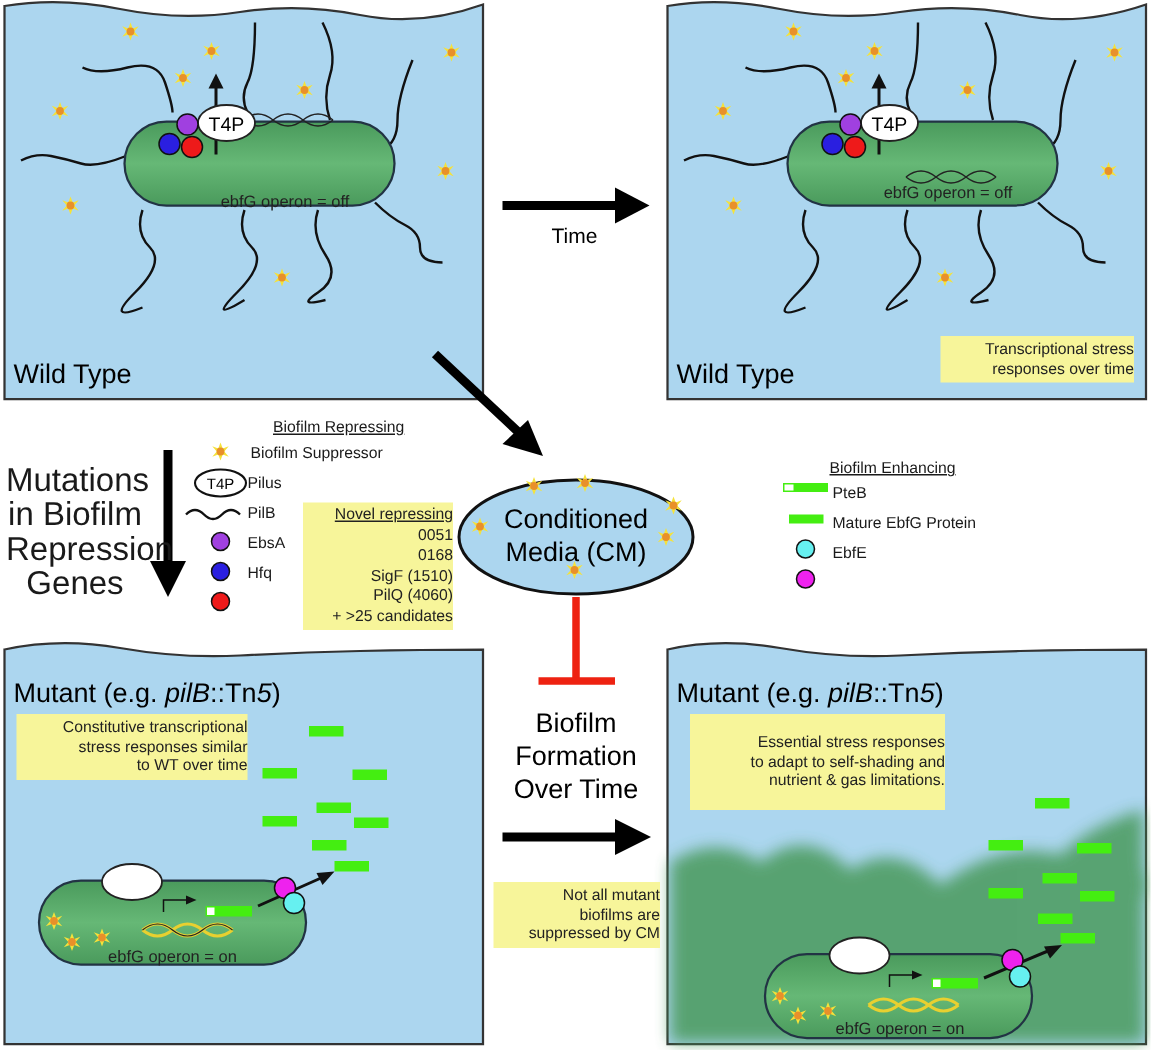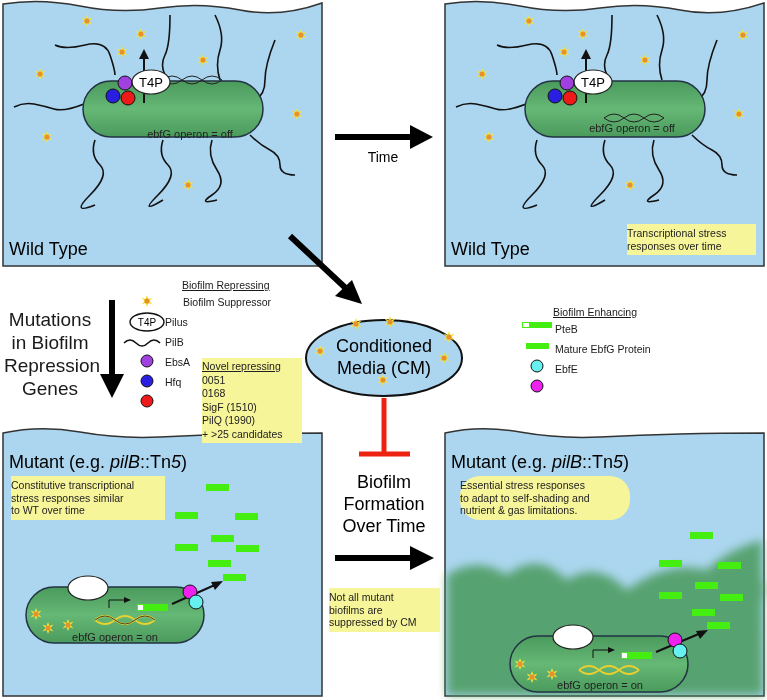--- a/index.html
+++ b/index.html
@@ -1,19 +1,19 @@
 <!DOCTYPE html>
 <html><head>
 <meta charset="utf-8">
 <style>
   html,body{margin:0;padding:0;background:#fff;}
   body{width:767px;height:700px;position:relative;overflow:hidden;font-family:"Liberation Sans",sans-serif;color:#1a1a1a;}
   svg text{font-family:"Liberation Sans",sans-serif;}
   .abs{position:absolute;}
-  .note{position:absolute;background:#f7f59a;font-size:10.5px;line-height:12.5px;text-align:left;color:#222;}
+  .note{position:absolute;background:#f7f59a;font-size:10.5px;line-height:12.5px;text-align:right;color:#222;}
 </style>
 </head>
 <body>
 
 <svg width="767" height="700" class="abs" style="left:0;top:0">
   <defs>
     <linearGradient id="cellg" x1="0" y1="0" x2="0" y2="1">
       <stop offset="0" stop-color="#4a9a5c"></stop>
         <stop offset="0.5" stop-color="#66b876"></stop>
         <stop offset="1" stop-color="#4a9a5c"></stop>
@@ -219,62 +219,62 @@
 
   <g>
     <rect x="522" y="322" width="30" height="6" fill="#44ee11"></rect>
     <rect x="523" y="323" width="6" height="4" fill="#fff"></rect>
     <rect x="526" y="343" width="23" height="6" fill="#44ee11"></rect>
     <circle cx="537" cy="366" r="6" fill="#66f0f0" stroke="#111"></circle>
     <circle cx="537" cy="386" r="6" fill="#ee22ee" stroke="#111"></circle>
   </g>
 </svg>
 
-<div class="abs" style="left:4px;top:308px;width:92px;text-align:center;font-size:19px;line-height:23px;">
+<div class="abs" style="left:4px;top:308px;width:92px;text-align:center;font-size:22px;line-height:23px;">
   <div>Mutations</div>
     <div>in Biofilm</div>
   <div>Repression</div>
     <div>Genes</div>
 </div>
 
 <div class="abs" style="left:162px;top:278px;font-size:10.5px;line-height:20px;">
   <div style="text-decoration:underline;margin-left:-3px;line-height:14px;padding-left:23px;">Biofilm Repressing</div>
-  <div style="margin-left:21px">Biofilm Suppressor</div>
+  <div style="margin-left:5px">Biofilm Suppressor</div>
   <div style="margin-left:3px">Pilus</div>
   <div style="margin-left:3px">PilB</div>
   <div style="margin-left:3px">EbsA</div>
   <div style="margin-left:3px">Hfq</div>
 </div>
 
-<div class="note" style="left:202px;top:335px;width:100px;padding:2px 0;font-size:10.5px;line-height:13.5px;margin-top:23px;">
+<div class="note" style="left:202px;top:335px;width:100px;padding:2px 0;font-size:10.5px;line-height:13.5px;">
   <div style="text-decoration:underline">Novel repressing</div>
   <div>0051</div>
     <div>0168</div>
   <div>SigF (1510)</div>
-    <div>PilQ (1990)</div>
+    <div>PilQ (4060)</div>
   <div>+ &gt;25 candidates</div>
 </div>
 
 <div class="abs" style="left:555px;top:305px;font-size:10.5px;line-height:20px;">
   <div style="text-decoration:underline;line-height:14px;margin-left:-2px">Biofilm Enhancing</div>
   <div>PteB</div>
   <div>Mature EbfG Protein</div>
   <div>EbfE</div>
 </div>
 
 <div class="note" style="left:627px;top:224px;width:129px;padding:3px 0;">
   <div>Transcriptional stress</div>
     <div>responses over time</div>
 </div>
 <div class="note" style="left:11px;top:476px;width:154px;padding:3px 0;">
   <div>Constitutive transcriptional</div>
     <div>stress responses similar</div>
     <div>to WT over time</div>
 </div>
-<div class="note" style="left:460px;top:476px;width:170px;padding:3px 0;border-radius:20px;">
+<div class="note" style="left:460px;top:476px;width:170px;padding:13px 0;">
   <div>Essential stress responses</div>
     <div>to adapt to self-shading and</div>
     <div>nutrient &amp; gas limitations.</div>
 </div>
 <div class="note" style="left:329px;top:588px;width:111px;padding:3px 0;">
   <div>Not all mutant</div>
     <div>biofilms are</div>
     <div>suppressed by CM</div>
 </div>
 

